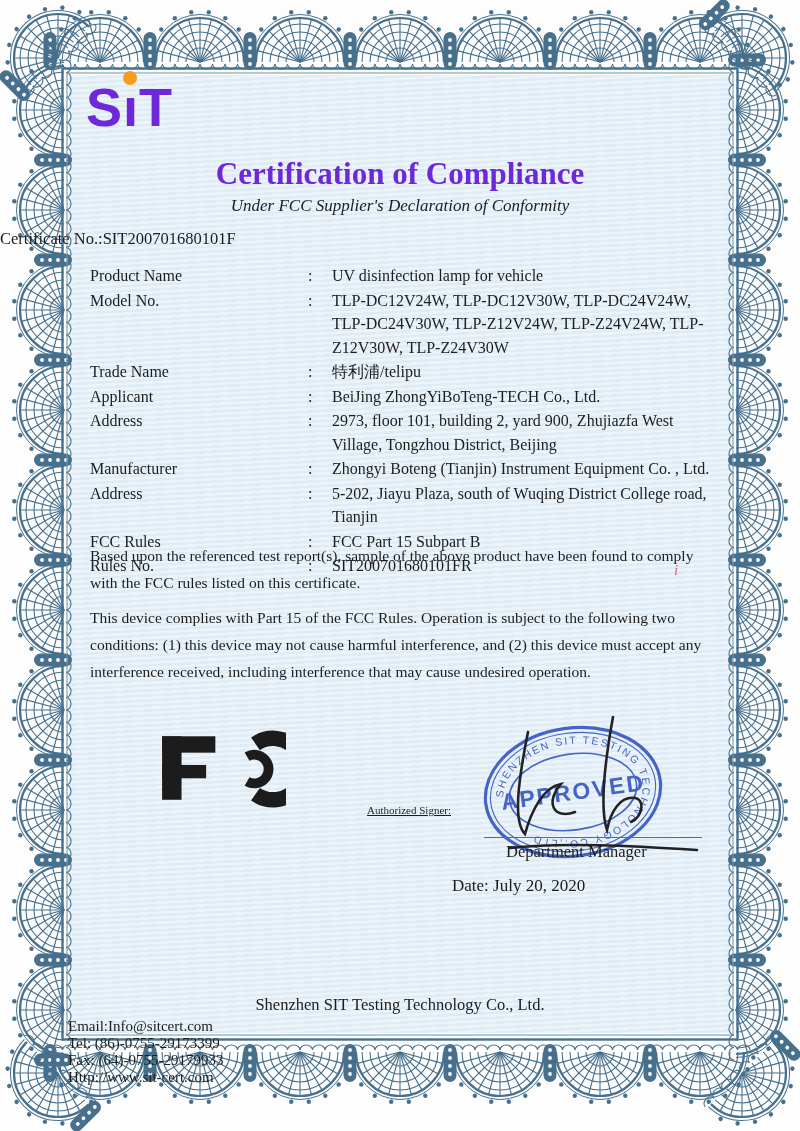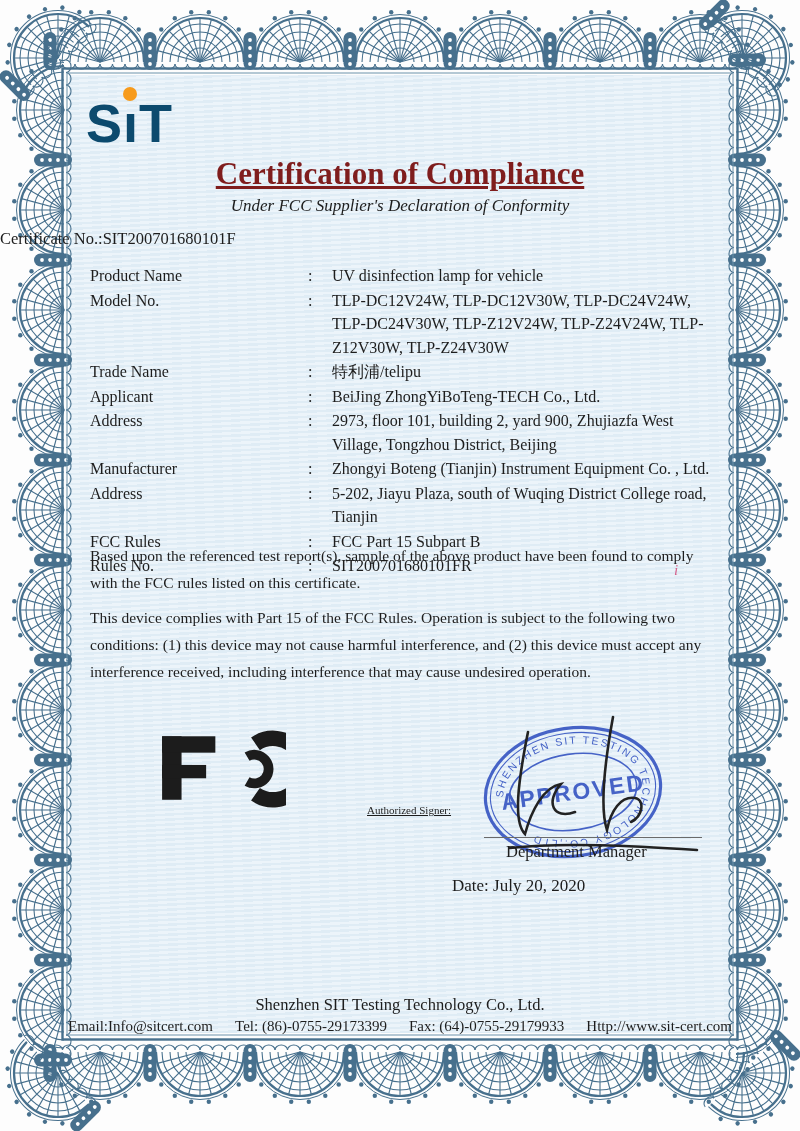--- a/index.html
+++ b/index.html
@@ -3,45 +3,45 @@
 <meta charset="utf-8">
 <style>
   html,body{margin:0;padding:0;background:#ffffff;}
   .page{position:relative;width:800px;height:1131px;background:#fdfdfd;overflow:hidden;
         font-family:"Liberation Serif", serif;color:#1d1d1d;}
   .lace{position:absolute;left:0;top:0;width:800px;height:1131px;pointer-events:none;}
   .content-bg{position:absolute;left:69px;top:75px;width:662px;height:958px;
         background:repeating-linear-gradient(177deg,#ecf4fa 0px,#ecf4fa 2.5px,#dfecf5 2.5px,#dfecf5 5px);}
   .abs{position:absolute;}
   
-  .logo{left:86px;top:96px;font-family:"Liberation Sans",sans-serif;font-weight:bold;
-        font-size:54px;line-height:1;color:#0c4a6e;letter-spacing:1px;}
+  .logo{left:86px;top:80px;font-family:"Liberation Sans",sans-serif;font-weight:bold;
+        font-size:54px;line-height:1;color:#6d28d9;letter-spacing:1px;}
   .logo .iwrap{position:relative;display:inline-block;}
   .logo .idot{position:absolute;left:0px;top:-9px;width:14px;height:14px;border-radius:50%;background:#f79b1c;}
   
-  .title{left:0;top:156px;width:800px;text-align:center;font-size:31px;font-weight:bold;color:#7f1d1d;text-decoration:underline;}
+  .title{left:0;top:156px;width:800px;text-align:center;font-size:31px;font-weight:bold;color:#6d28d9;}
   .subtitle{left:0;top:196px;width:800px;text-align:center;font-size:17px;font-style:italic;}
   .certno{left:0;top:229px;width:800px;text-align:left;font-size:16.5px;}
   
   .fields{left:90px;top:264px;width:628px;font-size:16px;line-height:23.5px;}
   .frow{display:grid;grid-template-columns:218px 24px 1fr;margin-bottom:1px;}
   
   .par{left:90px;width:624px;font-size:15.5px;line-height:27px;}
   .p1{top:542px;} .p2{top:604px;}
   .inkmark{left:674px;top:562px;font-size:15px;font-style:italic;color:#d4628c;}
   
   .fcc{left:158px;top:726px;}
   .stampwrap{left:453px;top:700px;}
   .signer{left:367px;top:804px;font-size:11px;text-decoration:underline;}
   .signline{left:484px;top:837px;width:218px;height:1px;background:#6a6a6a;}
   .dept{left:506px;top:842px;font-size:16.5px;text-align:center;}
   .date{left:452px;top:876px;font-size:17px;}
   
   .fcompany{left:0;top:995px;width:800px;text-align:center;font-size:16.5px;}
-  .fcontacts{left:68px;top:1018px;width:664px;display:flex;justify-content:space-between;font-size:15px;}
+  .fcontacts{left:68px;top:1018px;width:664px;display:flex;justify-content:space-between;font-size:15px;flex-direction:column;}
 </style>
 </head>
 <body>
 
 <div class="page">
 
   <div class="content-bg"></div>
 
   <svg class="lace" id="laceSvg" viewBox="0 0 800 1131">
     <defs>

